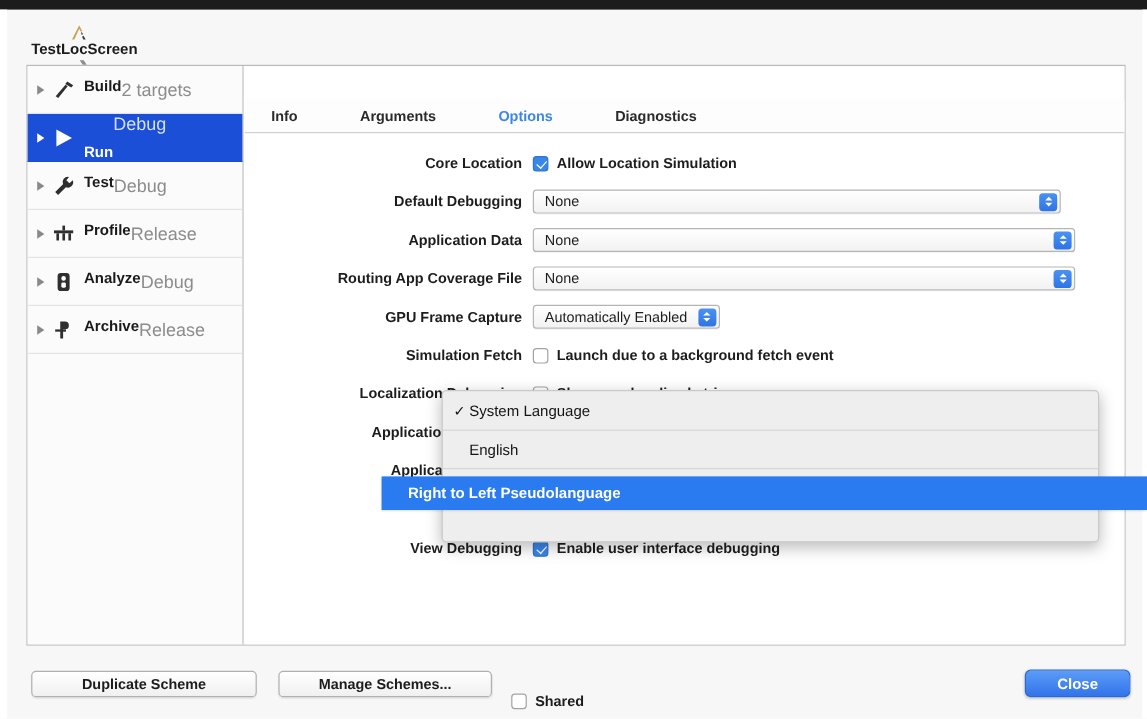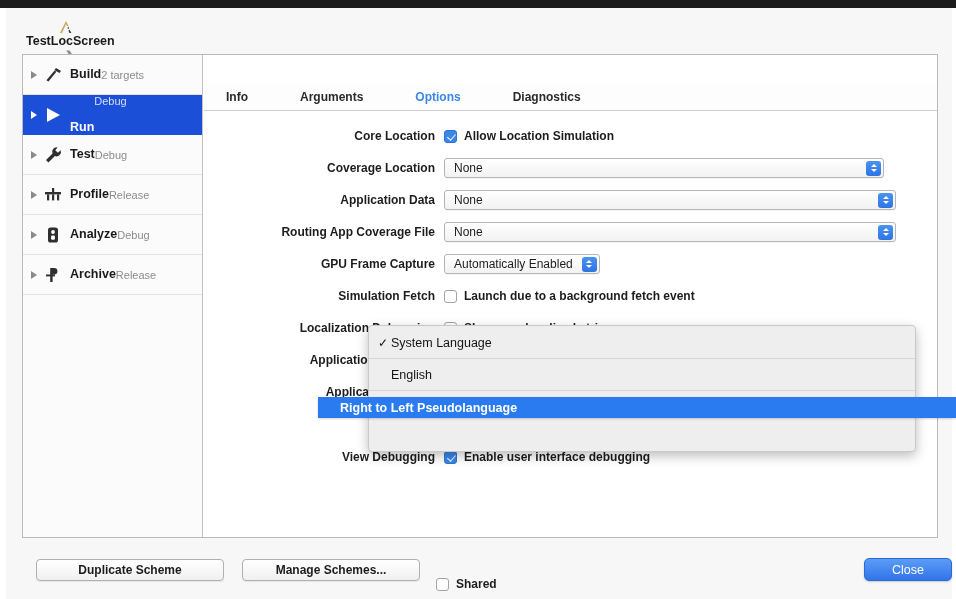--- a/index.html
+++ b/index.html
@@ -75,21 +75,21 @@
   }
   .sb-item.selected .sb-disc { border-left-color: #ffffff; }
   .sb-icon {
     width: 22px; height: 24px; flex: none;
     margin-right: 6px;
     display: flex; align-items: center; justify-content: center;
   }
   .sb-icon svg { display: block; }
   .sb-text { display: flex; flex-direction: row; justify-content: center; line-height: 1.05; }
   .sb-title { font-size: 12.5px; font-weight: bold; color: #1a1a1a; }
-  .sb-sub { font-size: 11px; color: #8c8c8c; margin-top: 2px; }
+  .sb-sub { font-size: 15px; color: #8c8c8c; margin-top: 2px; }
   .sb-item.selected .sb-title { color: #ffffff; margin-top: 27px; }
   .sb-item.selected .sb-sub { color: #d6dffb; }
 
   
   .content {
     position: absolute; left: 181px; top: 0;
     width: 733px; height: 482px;
     background: #ffffff;
   }
   .tabbar {
@@ -185,21 +185,21 @@
   .menu-item .chk {
     width: 16px; flex: none; text-align: center;
     font-size: 12px; color: #141414;
   }
   .menu-sep {
     height: 1px; background: #d6d6d6; margin: 2px 0;
   }
   .menu-hl {
     position: absolute;
     left: 318px; top: 397px;
-    width: 638px; height: 21px;
+    width: 638px; height: 28px;
     background: #2a7bf0;
     z-index: 45;
     display: flex; align-items: center;
     box-shadow: 0 1px 2px rgba(0,0,0,0.18);
   }
   .menu-hl span {
     font-size: 12.5px; font-weight: bold; color: #ffffff;
     padding-left: 22px; white-space: nowrap;
   }
 
@@ -220,41 +220,41 @@
   }
   .peek .arrowbox i {
     display:block; width:0; height:0;
     border-left: 3px solid transparent; border-right: 3px solid transparent;
   }
   .peek .arrowbox i.up { border-bottom: 3.4px solid #fff; margin-bottom: 1.5px; }
   .peek .arrowbox i.dn { border-top: 3.4px solid #fff; }
 
   
   .bottom {
-    position: absolute; left: 36px; top: 554px;
+    position: absolute; left: 26px; top: 554px;
     width: 916px; height: 32px;
     display: flex; align-items: center;
   }
   .btn {
     height: 22px; border-radius: 4px;
     border: 1px solid #b0b0b0;
     background: linear-gradient(#ffffff, #f0f0f0);
     font-size: 12px; font-weight: bold; color: #1c1c1c;
     display: flex; align-items: center; justify-content: center;
     box-shadow: 0 1px 1px rgba(0,0,0,0.07);
   }
   .btn-dup { width: 188px; }
   .btn-mng { width: 178px; margin-left: 18px; }
   .shared-wrap { display: flex; align-items: center; margin-left: 16px; margin-top: 28px; }
   .btn-close {
     position: absolute; right: 0; top: 4px;
     width: 88px; height: 23px; border-radius: 5px;
     background: linear-gradient(#5b9cf7, #3274ea);
     border: 1px solid #2c69cf;
-    color: #ffffff; font-size: 12.5px; font-weight: normal;
+    color: #ffffff; font-size: 12.5px; font-weight: bold;
     display: flex; align-items: center; justify-content: center;
     box-shadow: 0 1px 2px rgba(0,0,0,0.18);
   }
 </style>
 </head>
 <body>
 
 <div id="root">
 
   <div class="top-strip"></div>
@@ -377,21 +377,21 @@
 
       <div class="form">
 
         <div class="row">
           <div class="lbl">Core Location</div>
           <div class="cb on"></div>
           <div class="cb-label">Allow Location Simulation</div>
         </div>
 
         <div class="row">
-          <div class="lbl">Coverage Location</div>
+          <div class="lbl">Default Debugging</div>
           <div class="popup wide">
             <span class="pv">None</span>
             <span class="arrowbox">
                 <i class="up"></i>
                 <i class="dn"></i>
               </span>
           </div>
         </div>
 
         <div class="row">

